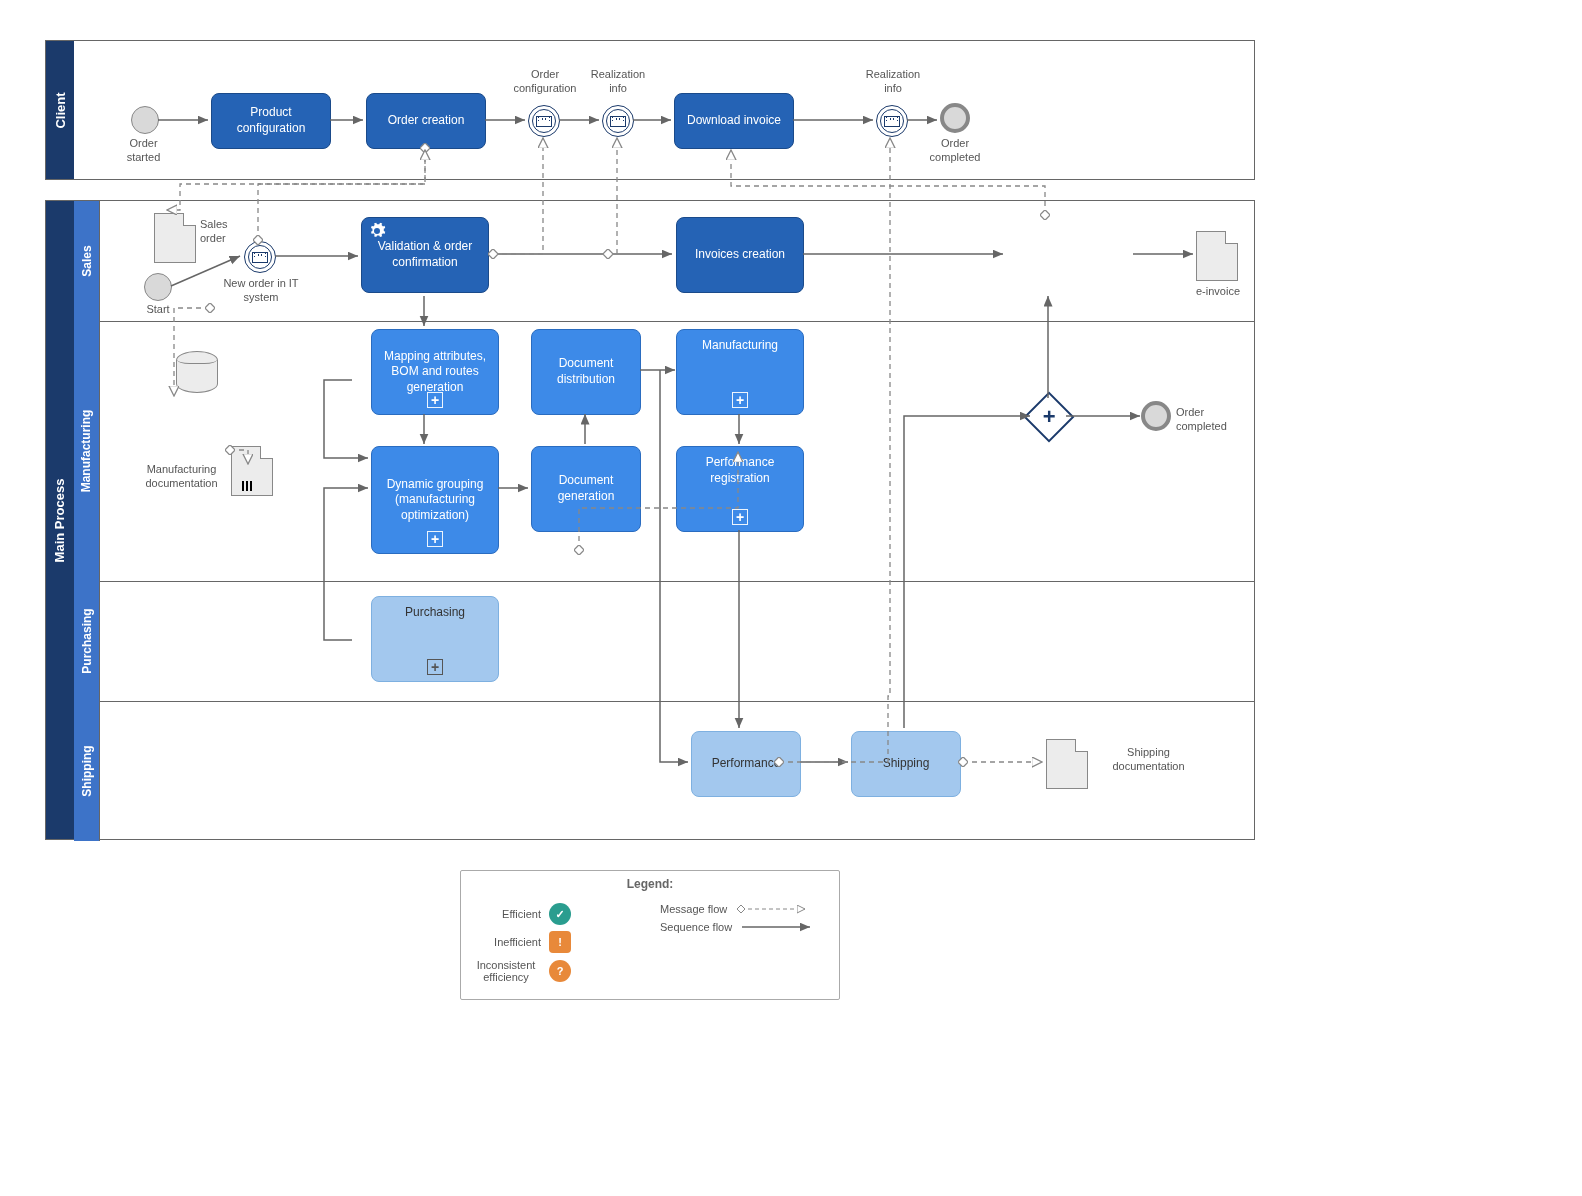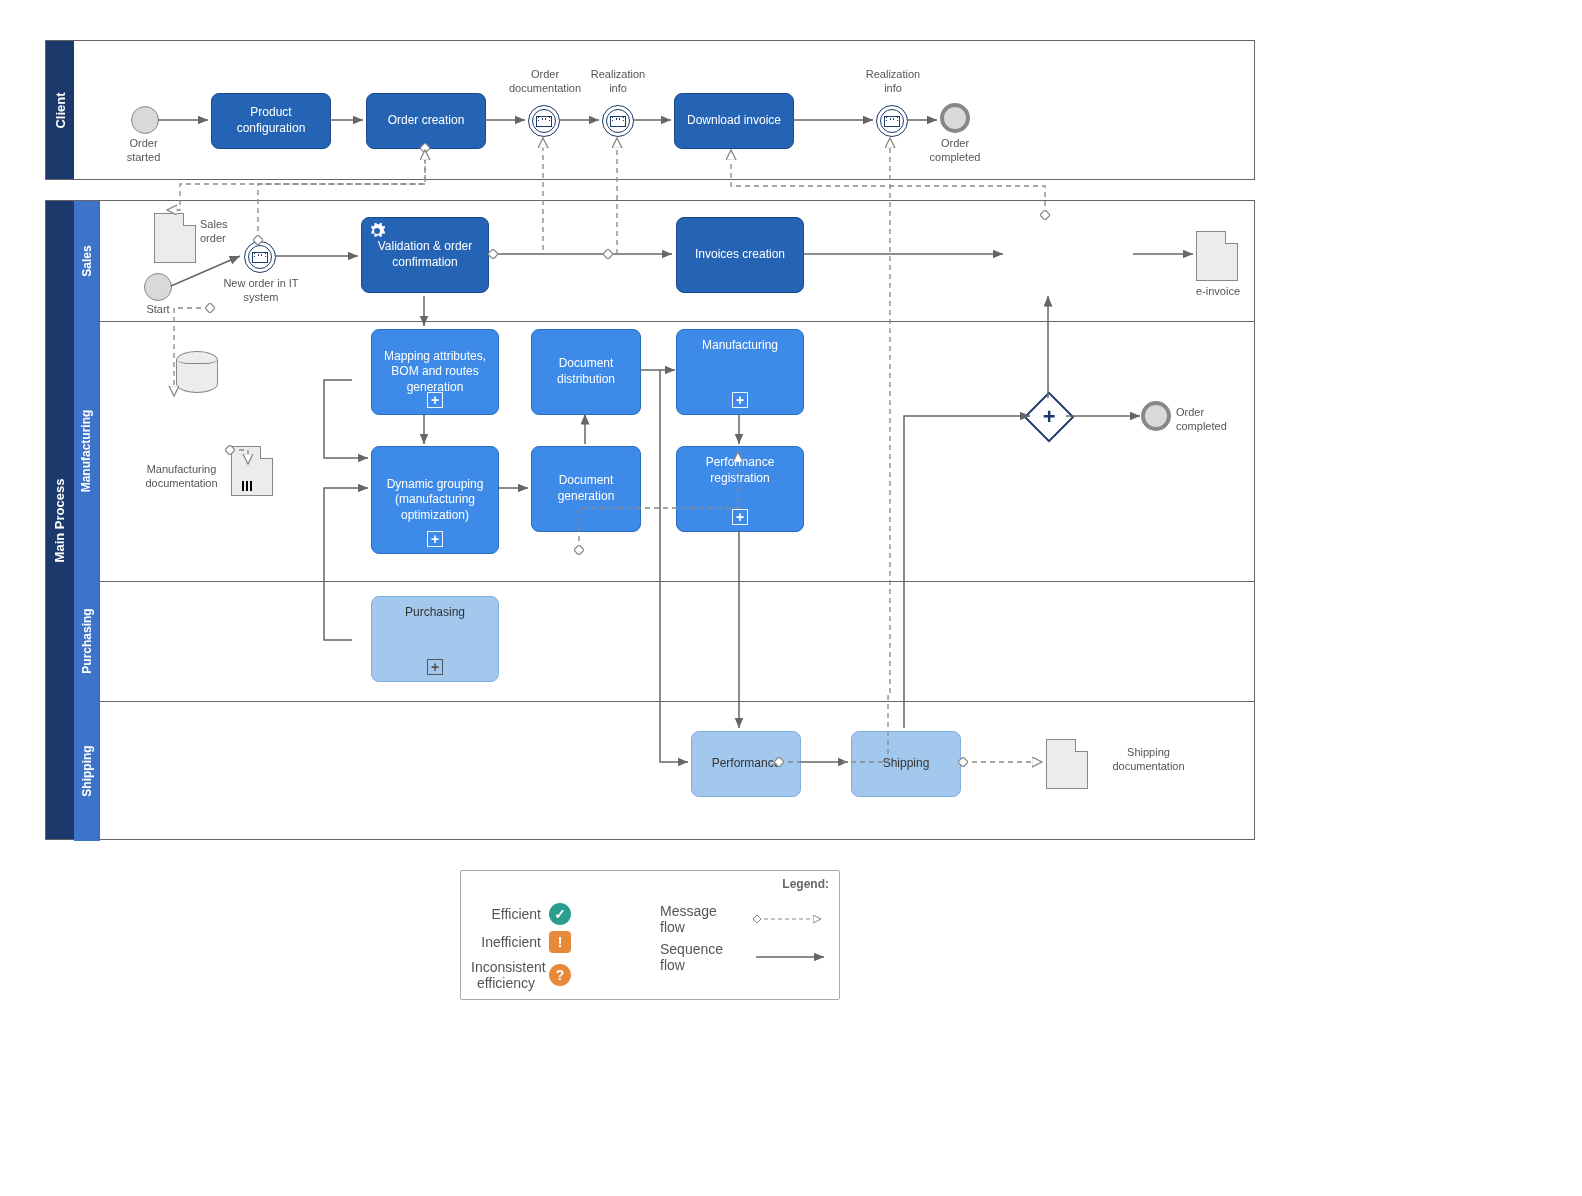--- a/index.html
+++ b/index.html
@@ -25,22 +25,22 @@
 .env-icon{width:16px;height:11px;border:1.5px solid #1b3a6b;background:#fff;position:relative}
 .env-icon::after{content:'';position:absolute;top:0;left:0;right:0;height:50%;background:linear-gradient(to bottom right,transparent 48%,#1b3a6b 48%,#1b3a6b 52%,transparent 52%),linear-gradient(to bottom left,transparent 48%,#1b3a6b 48%,#1b3a6b 52%,transparent 52%)}
 .gateway{position:absolute;width:36px;height:36px;transform:rotate(45deg);background:#fff;border:2px solid #1b3a6b;display:flex;align-items:center;justify-content:center}
 .gateway .plus{transform:rotate(-45deg);font-size:22px;font-weight:bold;color:#1b3a6b}
 .label{position:absolute;font-size:11px;color:#555;text-align:center;line-height:1.25}
 .doc-obj{position:absolute;width:42px;height:50px;background:#ececec;border:1px solid #888}
 .doc-obj::before{content:'';position:absolute;top:-1px;right:-1px;width:12px;height:12px;background:#fff;border-left:1px solid #888;border-bottom:1px solid #888}
 .db-obj{position:absolute;width:42px;height:42px;border:1px solid #888;border-radius:50%/22%;background:#ececec}
 .db-obj::before{content:'';position:absolute;top:3px;left:0;right:0;height:8px;border-bottom:1px solid #888;border-radius:50%/80%}
 .legend{position:absolute;left:440px;top:850px;width:380px;height:130px;border:1px solid #aaa;border-radius:2px;background:#fff;padding:6px 10px}
-.legend-title{text-align:right;font-weight:bold;margin-bottom:6px;color:#666}
-.legend-row{display:flex;align-items:center;gap:8px;margin:6px 0;font-size:14px;color:#555}
+.legend-title{text-align:center;font-weight:bold;margin-bottom:6px;color:#666}
+.legend-row{display:flex;align-items:center;gap:8px;margin:6px 0;font-size:11px;color:#555}
 .badge{width:22px;height:22px;border-radius:50%;display:flex;align-items:center;justify-content:center;color:#fff;font-weight:bold}
 svg.flows{position:absolute;top:0;left:0;pointer-events:none}
 </style>
 </head>
 <body>
 
 <div class="canvas">
 
 <div class="pool" style="top:20px;width:1210px;height:140px">
   <div class="pool-header">
@@ -53,21 +53,21 @@
   <div class="task task-dark" style="left:165px;top:52px;width:120px;height:56px">
         <span>Product configuration</span>
       </div>
   <div class="task task-dark" style="left:320px;top:52px;width:120px;height:56px">
         <span>Order creation</span>
       </div>
 
   <div class="msg-ev catch" style="left:482px;top:64px">
         <div class="env-icon"></div>
       </div>
-  <div class="label" style="left:460px;top:27px;width:78px">Order documentation</div>
+  <div class="label" style="left:460px;top:27px;width:78px">Order configuration</div>
 
   <div class="msg-ev catch" style="left:556px;top:64px">
         <div class="env-icon"></div>
       </div>
   <div class="label" style="left:537px;top:27px;width:70px">Realization info</div>
 
   <div class="task task-dark" style="left:628px;top:52px;width:120px;height:56px">
         <span>Download invoice</span>
       </div>
 

